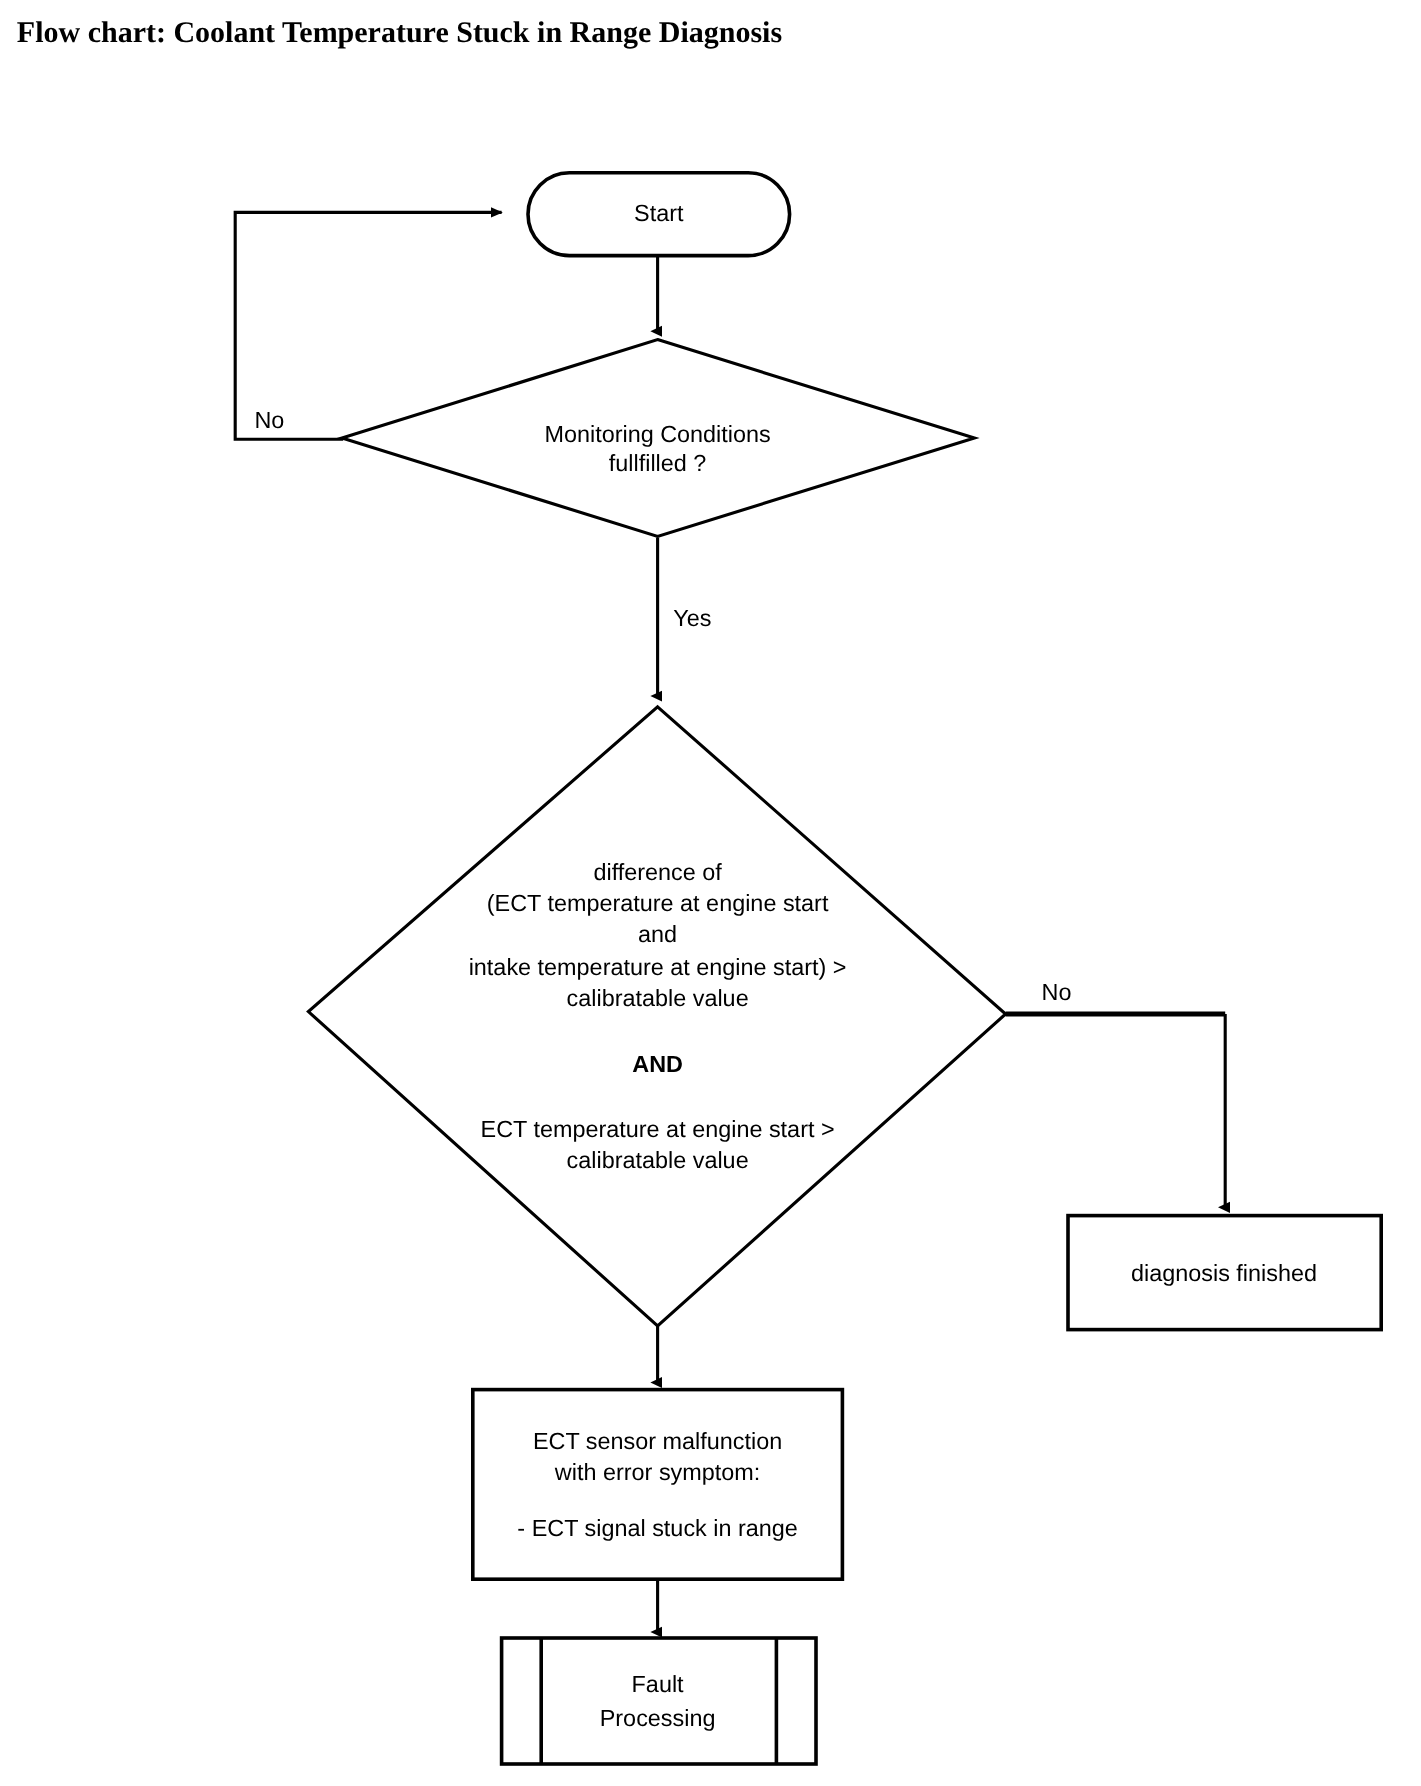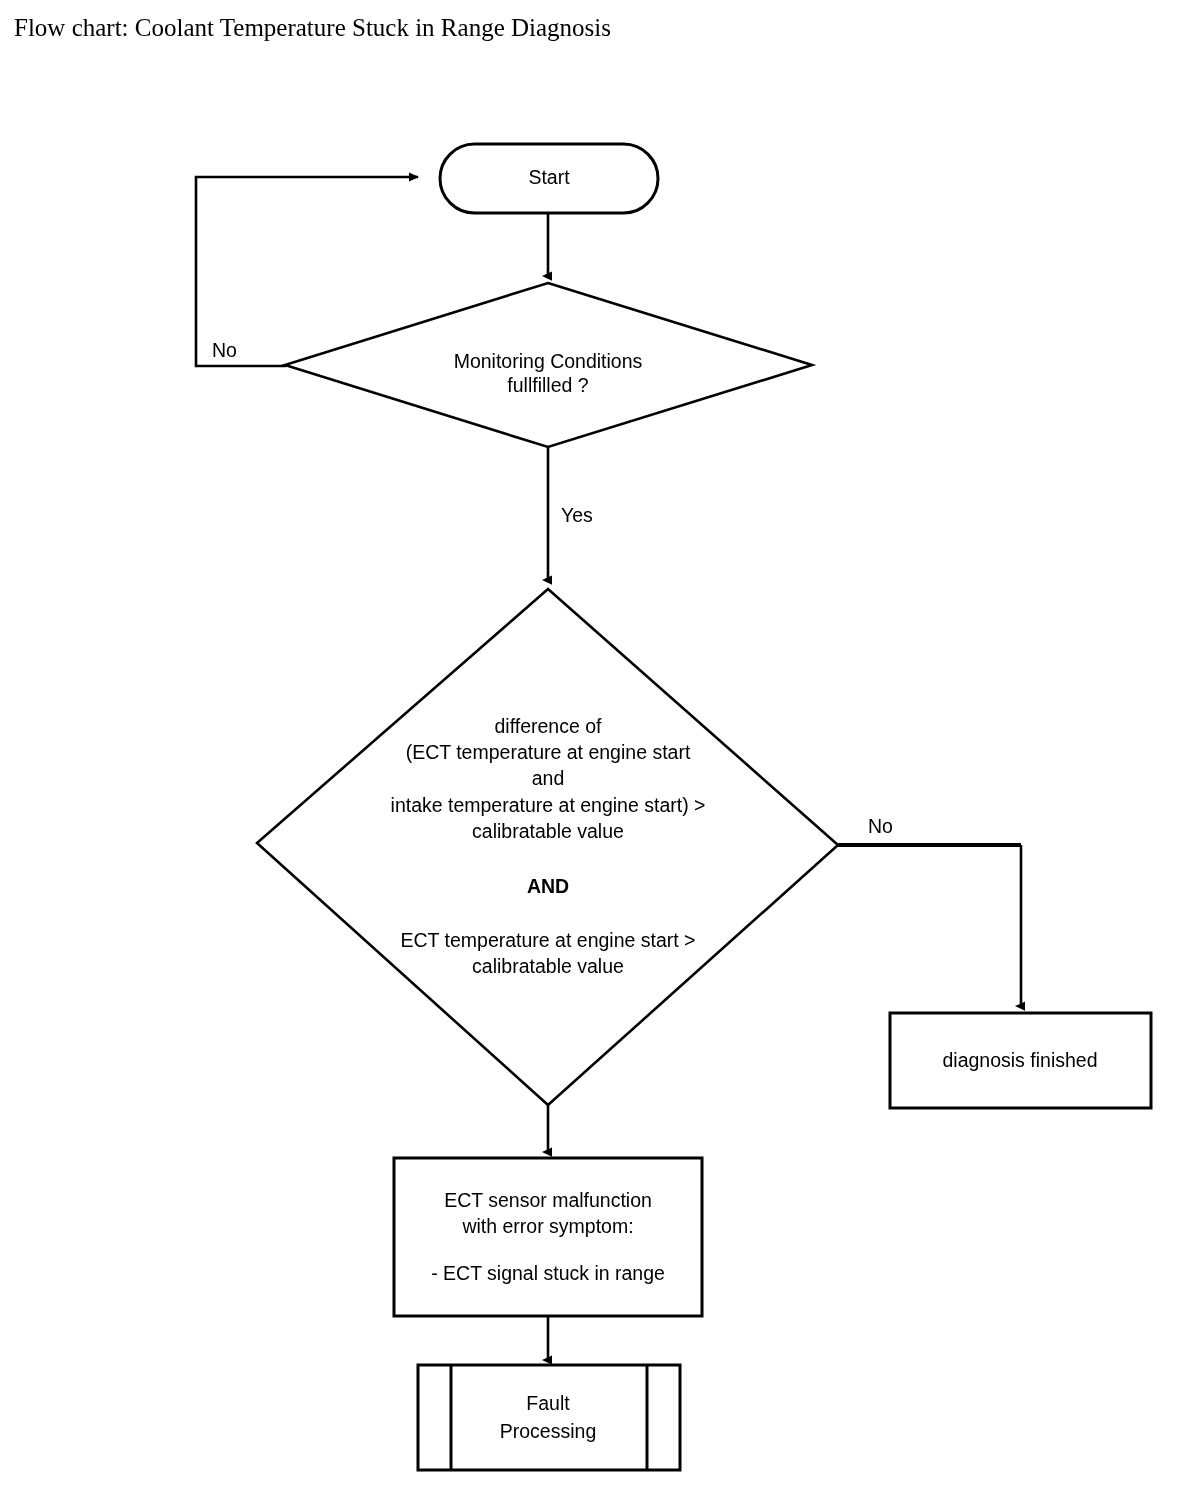--- a/index.html
+++ b/index.html
@@ -13,21 +13,21 @@
     position: relative;
     font-family: "Liberation Sans", sans-serif;
     color: #000000;
     overflow: hidden;
   }
   #page-title {
     position: absolute;
     left: 14px;
     top: 14px;
     font-family: "Liberation Serif", serif;
-    font-weight: normal;
+    font-weight: bold;
     font-size: 25px;
     letter-spacing: 0px;
     white-space: nowrap;
   }
   #flow-svg {
     position: absolute;
     left: 0;
     top: 0;
   }
   .shape-outline {

